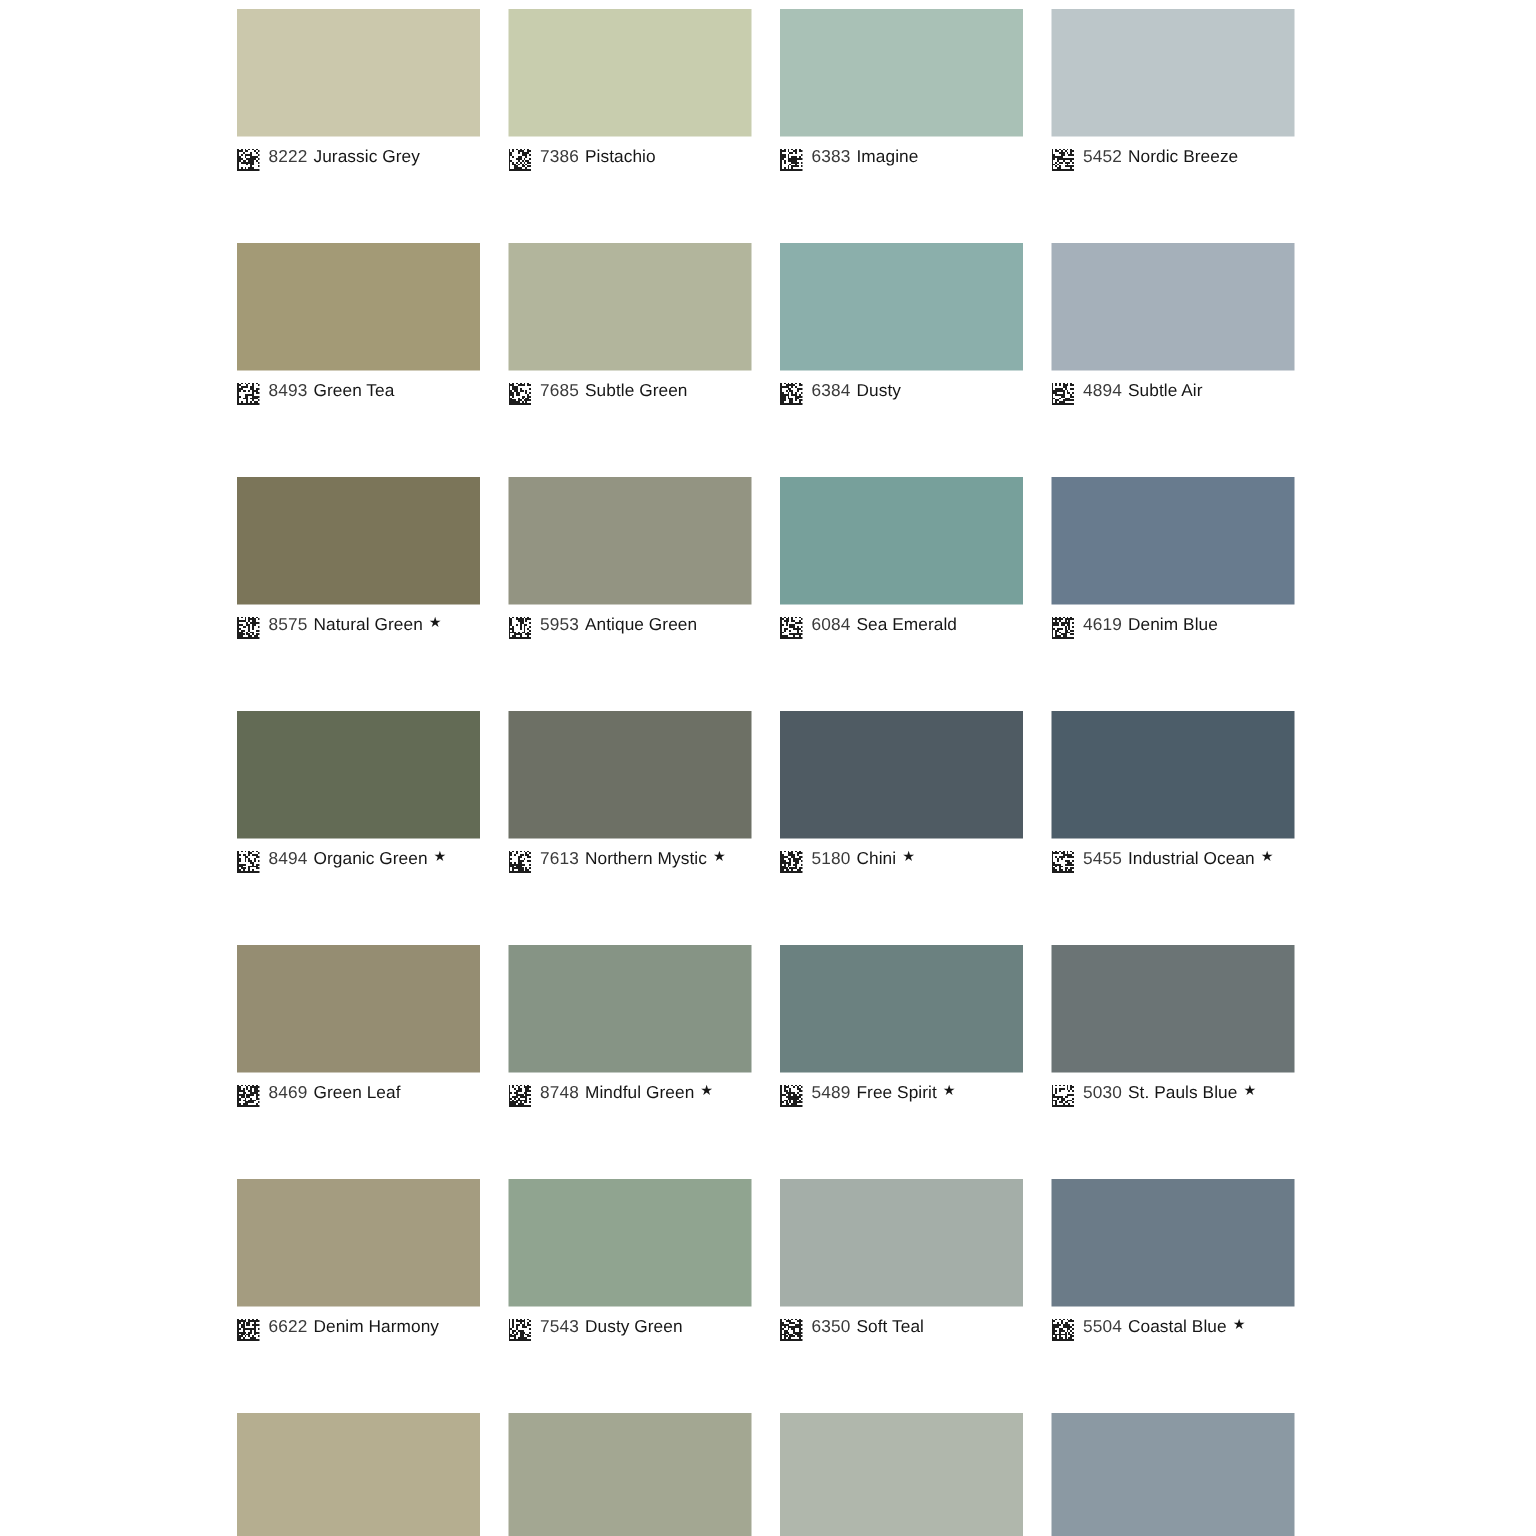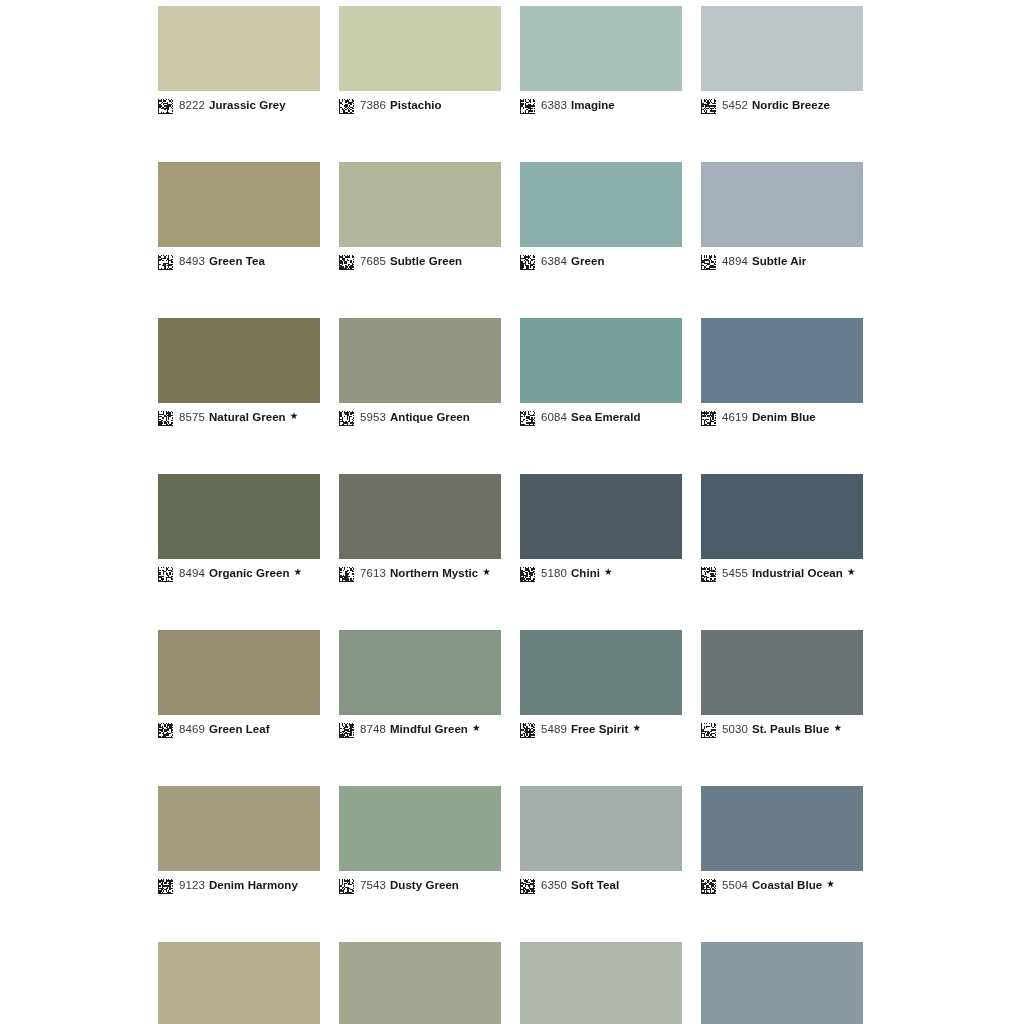--- a/index.html
+++ b/index.html
@@ -49,21 +49,21 @@
   .code-icon svg { display: block; }
   .swatch-number {
     font-size: 11.5px;
     color: #3a3a3a;
     font-weight: 400;
     letter-spacing: 0.1px;
   }
   .swatch-name {
     font-size: 11.5px;
     color: #161616;
-    font-weight: 700;
+    font-weight: 400;
     margin-left: 4px;
     letter-spacing: 0.05px;
   }
   .swatch-star {
     font-size: 9.5px;
     color: #161616;
     margin-left: 4px;
     line-height: 1;
     position: relative;
     top: -0.5px;
@@ -756,21 +756,21 @@
               <rect x="6" y="11" width="1" height="1"></rect>
               <rect x="7" y="11" width="1" height="1"></rect>
               <rect x="8" y="11" width="1" height="1"></rect>
               <rect x="9" y="11" width="1" height="1"></rect>
               <rect x="10" y="11" width="1" height="1"></rect>
               <rect x="11" y="11" width="1" height="1"></rect>
             </g>
           </svg>
         </span>
       <span class="swatch-number">6384</span>
-      <span class="swatch-name">Green</span>
+      <span class="swatch-name">Dusty</span>
 
     </div>
   </div>
 
   <div class="swatch-card">
     <div class="swatch-color" style="background: rgb(165, 176, 186);"></div>
     <div class="swatch-label">
       <span class="code-icon">
           <svg width="15" height="15" viewBox="0 0 12 12" shape-rendering="crispEdges">
             <rect width="12" height="12" fill="#ffffff"></rect>
@@ -2170,21 +2170,21 @@
               <rect x="5" y="11" width="1" height="1"></rect>
               <rect x="6" y="11" width="1" height="1"></rect>
               <rect x="7" y="11" width="1" height="1"></rect>
               <rect x="8" y="11" width="1" height="1"></rect>
               <rect x="9" y="11" width="1" height="1"></rect>
               <rect x="10" y="11" width="1" height="1"></rect>
               <rect x="11" y="11" width="1" height="1"></rect>
             </g>
           </svg>
         </span>
-      <span class="swatch-number">9123</span>
+      <span class="swatch-number">6622</span>
       <span class="swatch-name">Denim Harmony</span>
 
     </div>
   </div>
 
   <div class="swatch-card">
     <div class="swatch-color" style="background: rgb(144, 164, 144);"></div>
     <div class="swatch-label">
       <span class="code-icon">
           <svg width="15" height="15" viewBox="0 0 12 12" shape-rendering="crispEdges">

